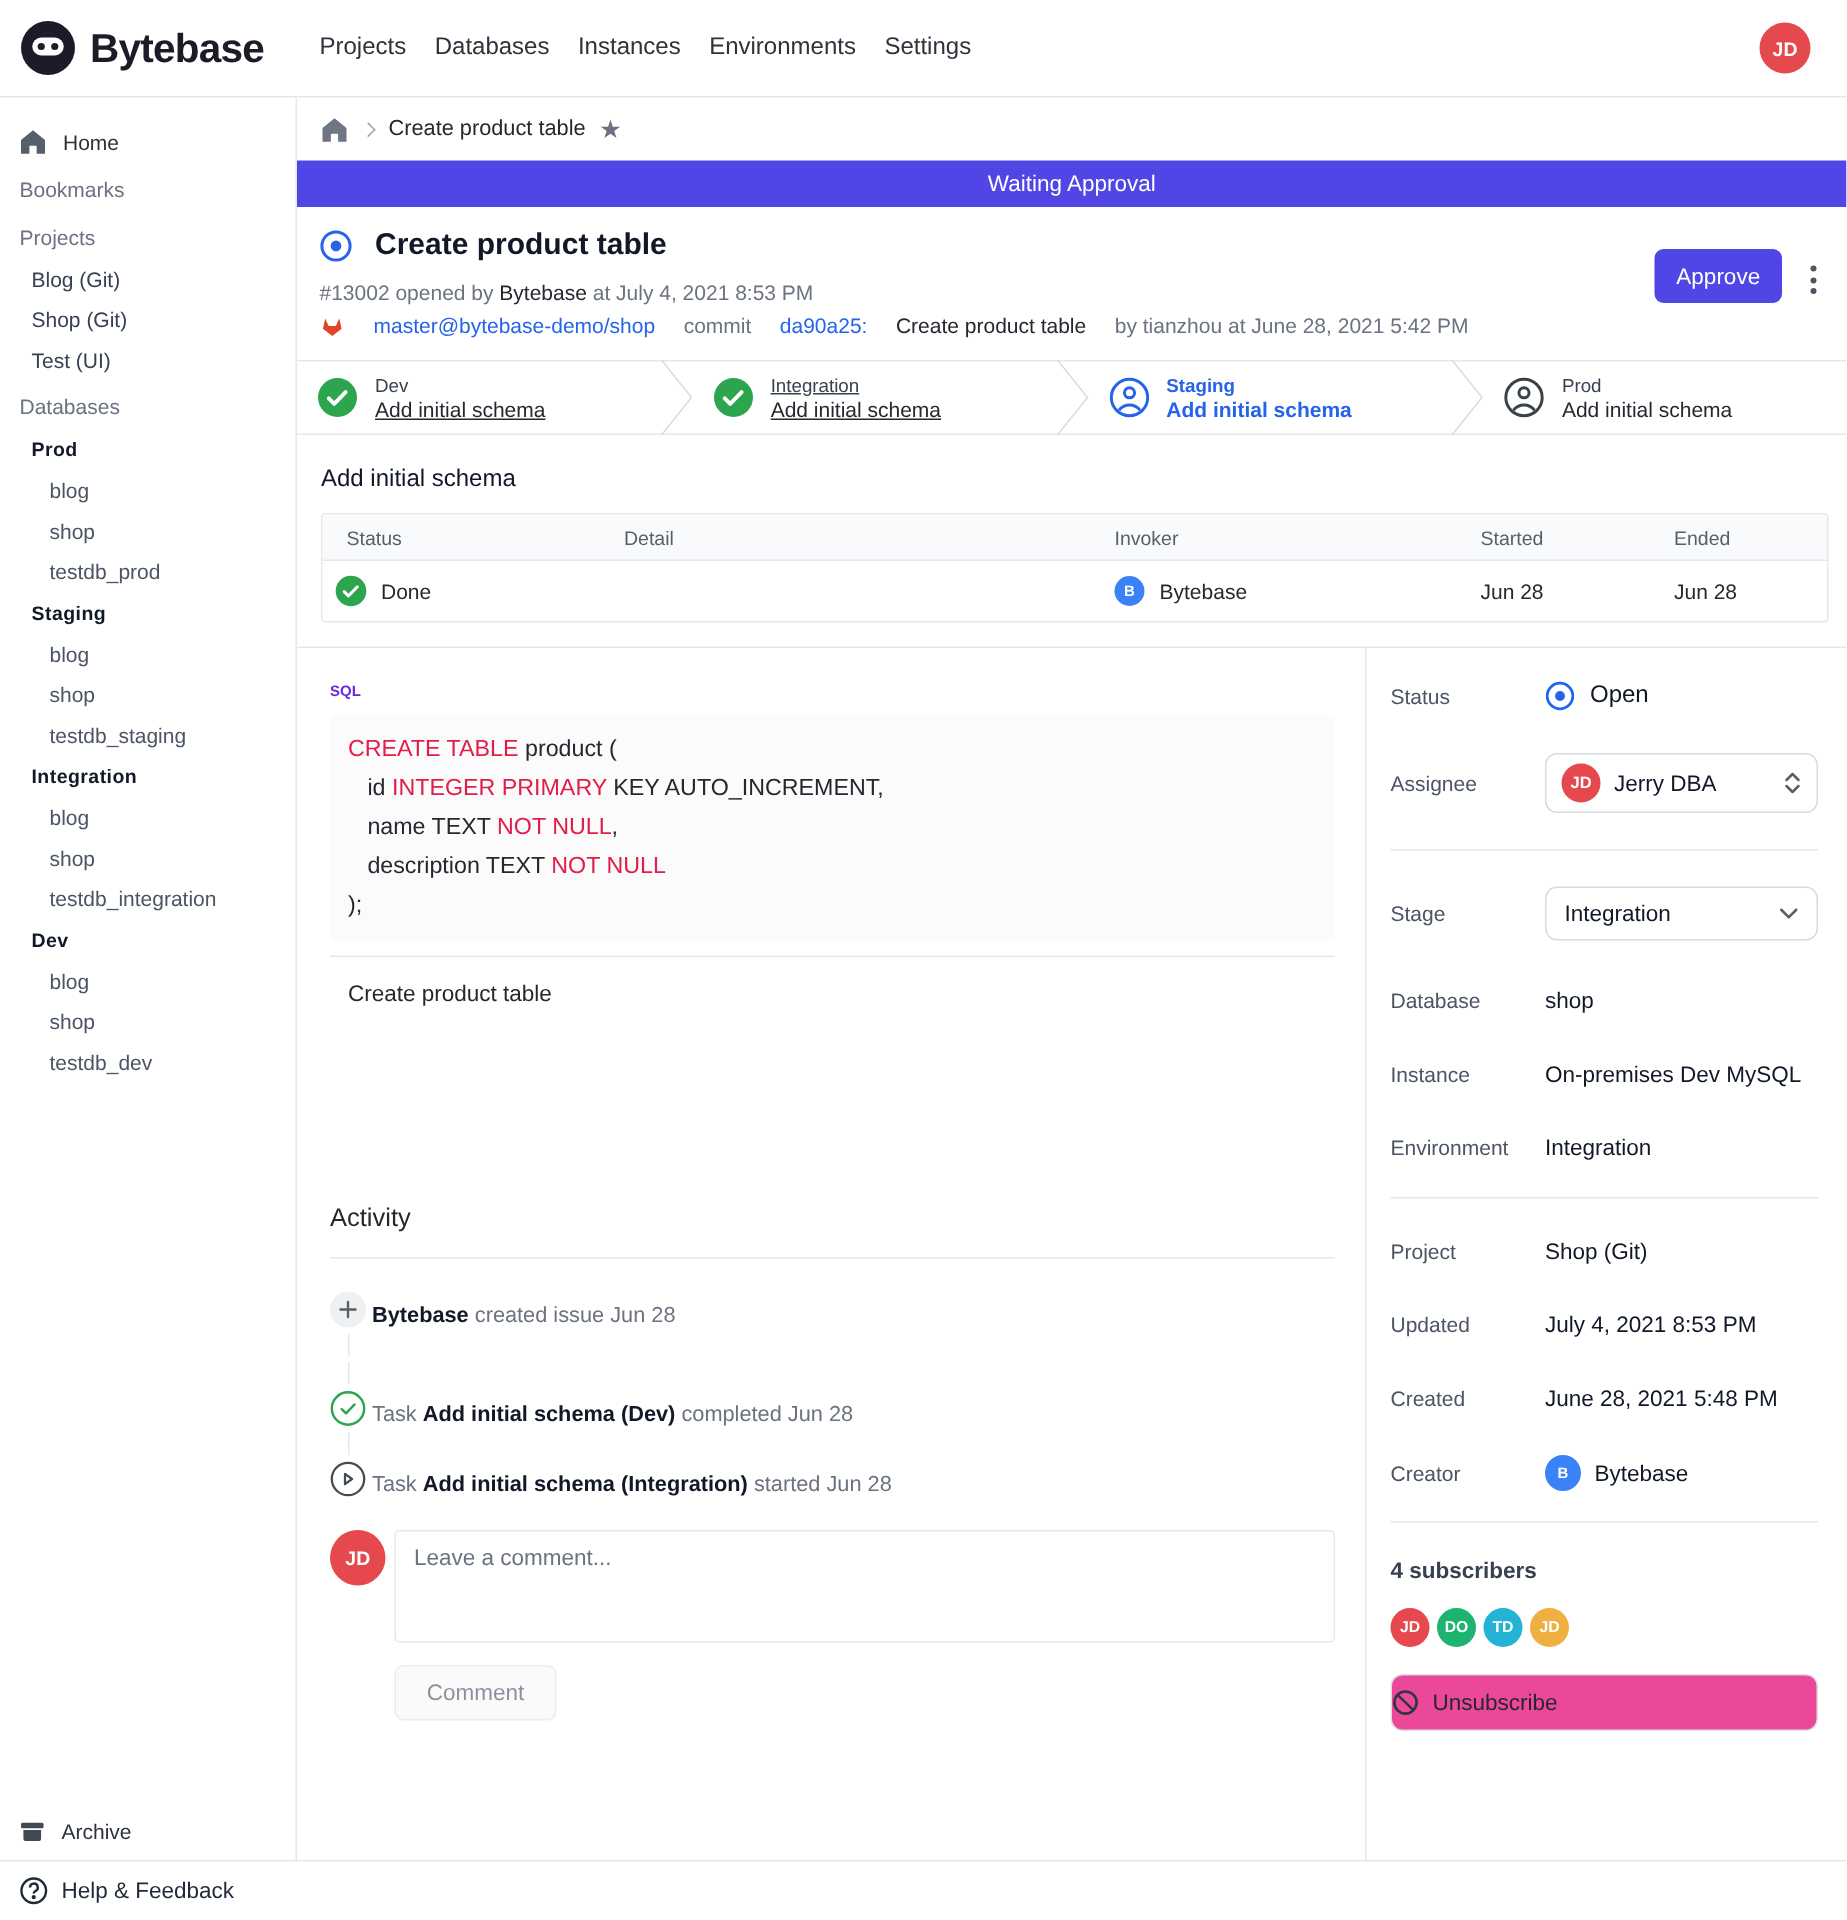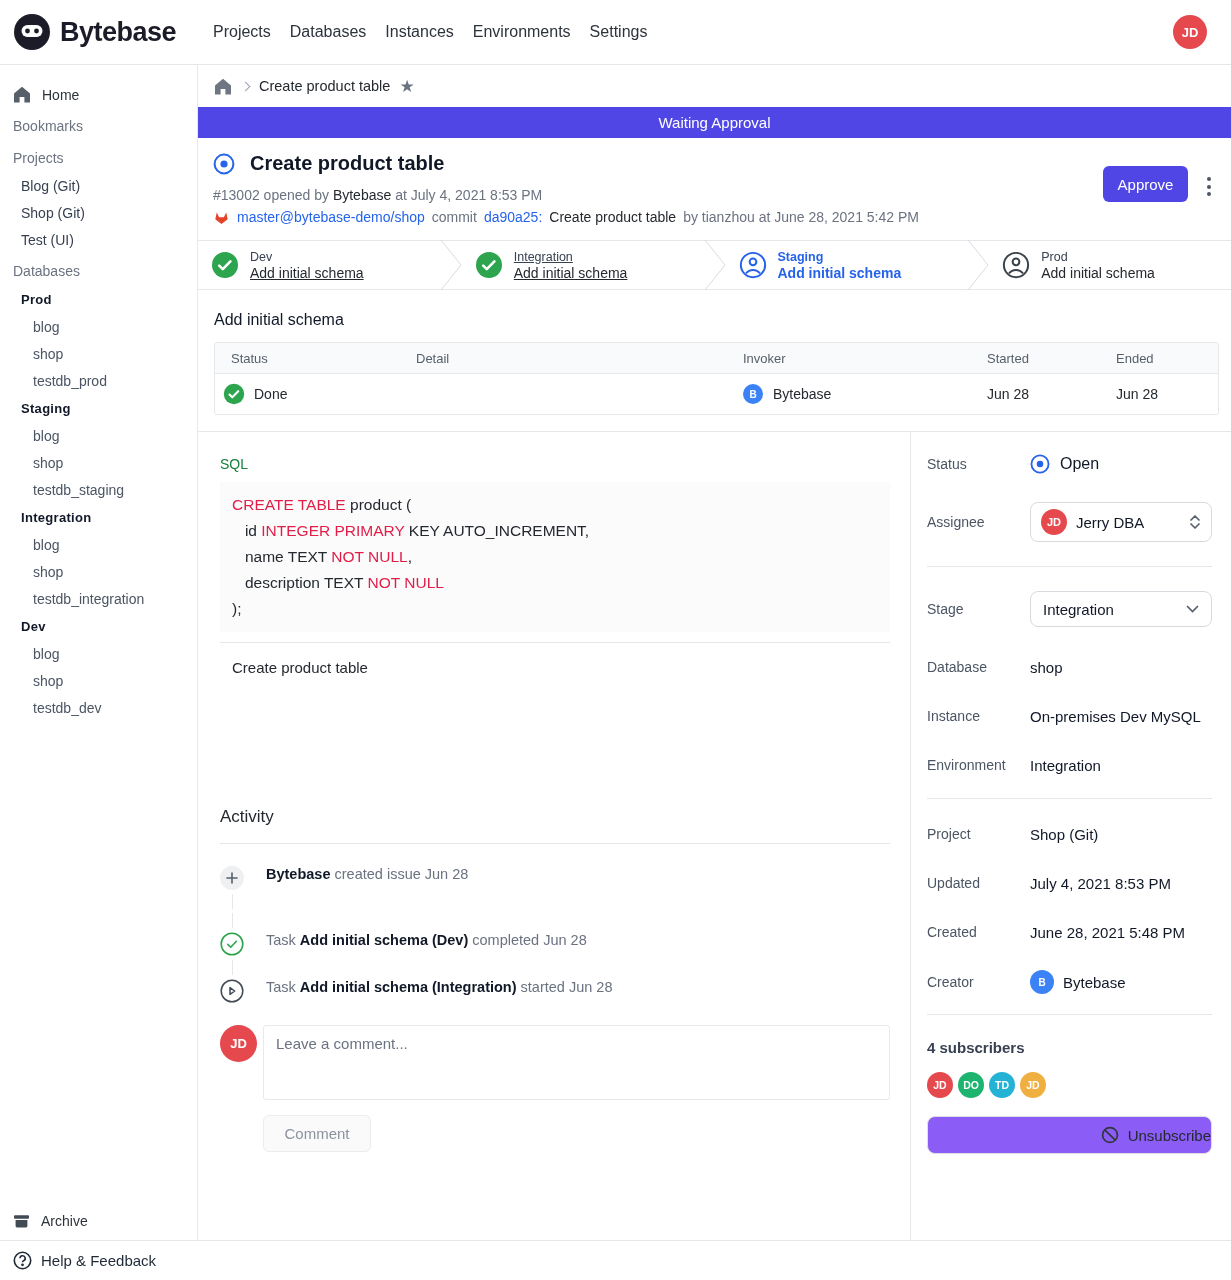--- a/index.html
+++ b/index.html
@@ -33,21 +33,21 @@
 .crumb-title{font-size:14.5px;color:#24292f;cursor:pointer}
 .crumb-sep{width:7px;height:7px;border-right:1.6px solid #9ca3af;border-top:1.6px solid #9ca3af;transform:rotate(45deg);margin:0 1px}
 .star{font-size:17px;color:#6b7280;cursor:pointer;line-height:1}
 .banner{height:31px;flex:0 0 31px;background:#4f46e5;color:#fff;font-size:15px;font-weight:400;display:flex;align-items:center;justify-content:center}
 
 .issue-head{position:relative;padding:14px 16px 15px 15px}
 .issue-title-row{display:flex;align-items:center;gap:15px}
 .issue-title{font-size:20px;font-weight:700;color:#111827}
 .meta-line{margin-top:12px;font-size:14px;color:#6b7280}
 .meta-line .dark{color:#24292f;font-weight:500}
-.vcs-line{margin-top:6px;display:flex;align-items:center;gap:7px;font-size:14px;color:#6b7280;white-space:pre}
+.vcs-line{margin-top:6px;display:flex;align-items:center;gap:19px;font-size:14px;color:#6b7280;white-space:pre}
 .link{color:#2563eb;cursor:pointer}
 .btn-approve{position:absolute;right:43px;top:28px;width:85px;height:36px;background:#4f46e5;color:#fff;border:none;border-radius:6px;font-size:15px;font-weight:500;font-family:inherit;cursor:pointer}
 .kebab{position:absolute;right:18px;top:37px;display:flex;flex-direction:column;gap:3.5px;cursor:pointer;padding:2px}
 .kebab i{width:4px;height:4px;border-radius:50%;background:#4b5563}
 
 
 .pipeline{height:50px;flex:0 0 50px;border-top:1px solid #e5e7eb;border-bottom:1px solid #e5e7eb;display:flex;align-items:stretch}
 .stage{flex:1;display:flex;align-items:center;gap:11px;padding-left:13px;cursor:pointer}
 .stage-sep{flex:0 0 22px;display:flex;align-items:center}
 .stage-env{font-size:12.5px;color:#374151;line-height:16px}
@@ -64,30 +64,30 @@
 .th{font-size:13px;color:#57606a}
 .trow{height:40px;background:#fff}
 .cell{font-size:14px;color:#24292f}
 .cell-status{display:flex;align-items:center;gap:9px;margin-left:-8px}
 .cell-invoker{display:flex;align-items:center;gap:10px}
 .av-sm{width:20px;height:20px;font-size:10px;background:#3b82f6}
 
 
 .columns{flex:1;display:flex;border-top:1px solid #e5e7eb;min-height:0}
 .leftcol{width:712px;flex:0 0 712px;padding:24px 20px 0 22px}
-.small-label{font-size:14px;font-weight:400;color:#15803d}
+.small-label{font-size:10px;font-weight:700;color:#6d28d9}
 .codeblock{margin-top:10px;background:#fbfbfc;padding:10px 12px;font-size:15.5px;line-height:26px;color:#24292f;white-space:pre}
 .codeblock .kw{color:#e11d48}
 .hdiv{border:none;border-top:1px solid #e5e7eb;margin-top:10px}
 .desc-head{margin-top:14px;display:flex;align-items:center;justify-content:space-between}
 .desc-content{margin:16px 0 0 12px;font-size:15px;color:#24292f;min-height:140px}
 .activity-title{margin-top:8px;font-size:17px;font-weight:400;color:#24292f}
 .activity-div{border:none;border-top:1px solid #e5e7eb;margin-top:16px}
 .events{margin-top:22px}
-.event{display:flex;align-items:flex-start;gap:22px;height:24px}
+.event{display:flex;align-items:flex-end;gap:4px;height:24px}
 .event-text{font-size:14.5px;color:#6b7280}
 .event-text .strong{color:#111827;font-weight:600}
 .connector{width:1px;height:15px;background:#e5e7eb;margin:4px 0 4px 12px}
 .comment-row{margin-top:22px;display:flex;gap:6px}
 .av-comment{width:37px;height:37px;font-size:13px;background:#e5484d;position:relative}
 .comment-box{flex:1;height:75px;border:1.5px solid #e7e9ec;border-radius:3px;padding:9px 12px;font-size:15px;font-family:inherit;color:#24292f;resize:none;outline:none}
 .comment-box::placeholder{color:#6b7280}
 .btn-comment{margin:15px 0 0 43px;width:108px;height:37px;background:#fafafa;border:1px solid #ececf0;border-radius:6px;color:#8b929e;font-size:15px;font-family:inherit}
 
 
@@ -100,21 +100,21 @@
 .select{flex:1;height:40px;border:1px solid #d7dade;border-radius:8px;display:flex;align-items:center;gap:9px;padding:0 10px;cursor:pointer;background:#fff}
 .select .name{font-size:15px;color:#111827}
 .select .caret{margin-left:auto}
 .select.short{height:36px;padding:0 12px}
 .av-mid{width:26px;height:26px;font-size:11px;background:#e5484d}
 .av-creator{width:24px;height:24px;font-size:10px;background:#3b82f6}
 .pdiv{border:none;border-top:1px solid #e5e7eb;margin:0 0 24px 0}
 .subs-title{font-size:15px;font-weight:600;color:#374151;margin-bottom:16px}
 .subs-row{display:flex;gap:5px;margin-bottom:18px}
 .sub-av{width:26px;height:26px;border-radius:50%;color:#fff;font-size:10.5px;font-weight:700;display:flex;align-items:center;justify-content:center}
-.btn-unsub{width:100%;height:38px;border:1px solid #dcdfe4;background:#8b5cf6;border-radius:8px;display:flex;align-items:center;justify-content:flex-end;gap:9px;font-size:15px;color:#24292f;font-family:inherit;cursor:pointer}
+.btn-unsub{width:100%;height:38px;border:1px solid #dcdfe4;background:#ec4899;border-radius:8px;display:flex;align-items:center;justify-content:flex-start;gap:9px;font-size:15px;color:#24292f;font-family:inherit;cursor:pointer}
 
 
 .footer{height:40px;flex:0 0 40px;border-top:1px solid #e5e7eb;display:flex;align-items:center;gap:9px;padding-left:13px;font-size:15px;color:#1f2937}
 .icon{display:inline-flex;align-items:center;justify-content:center}
 </style>
 </head>
 <body>
 
 <div class="app">
 

